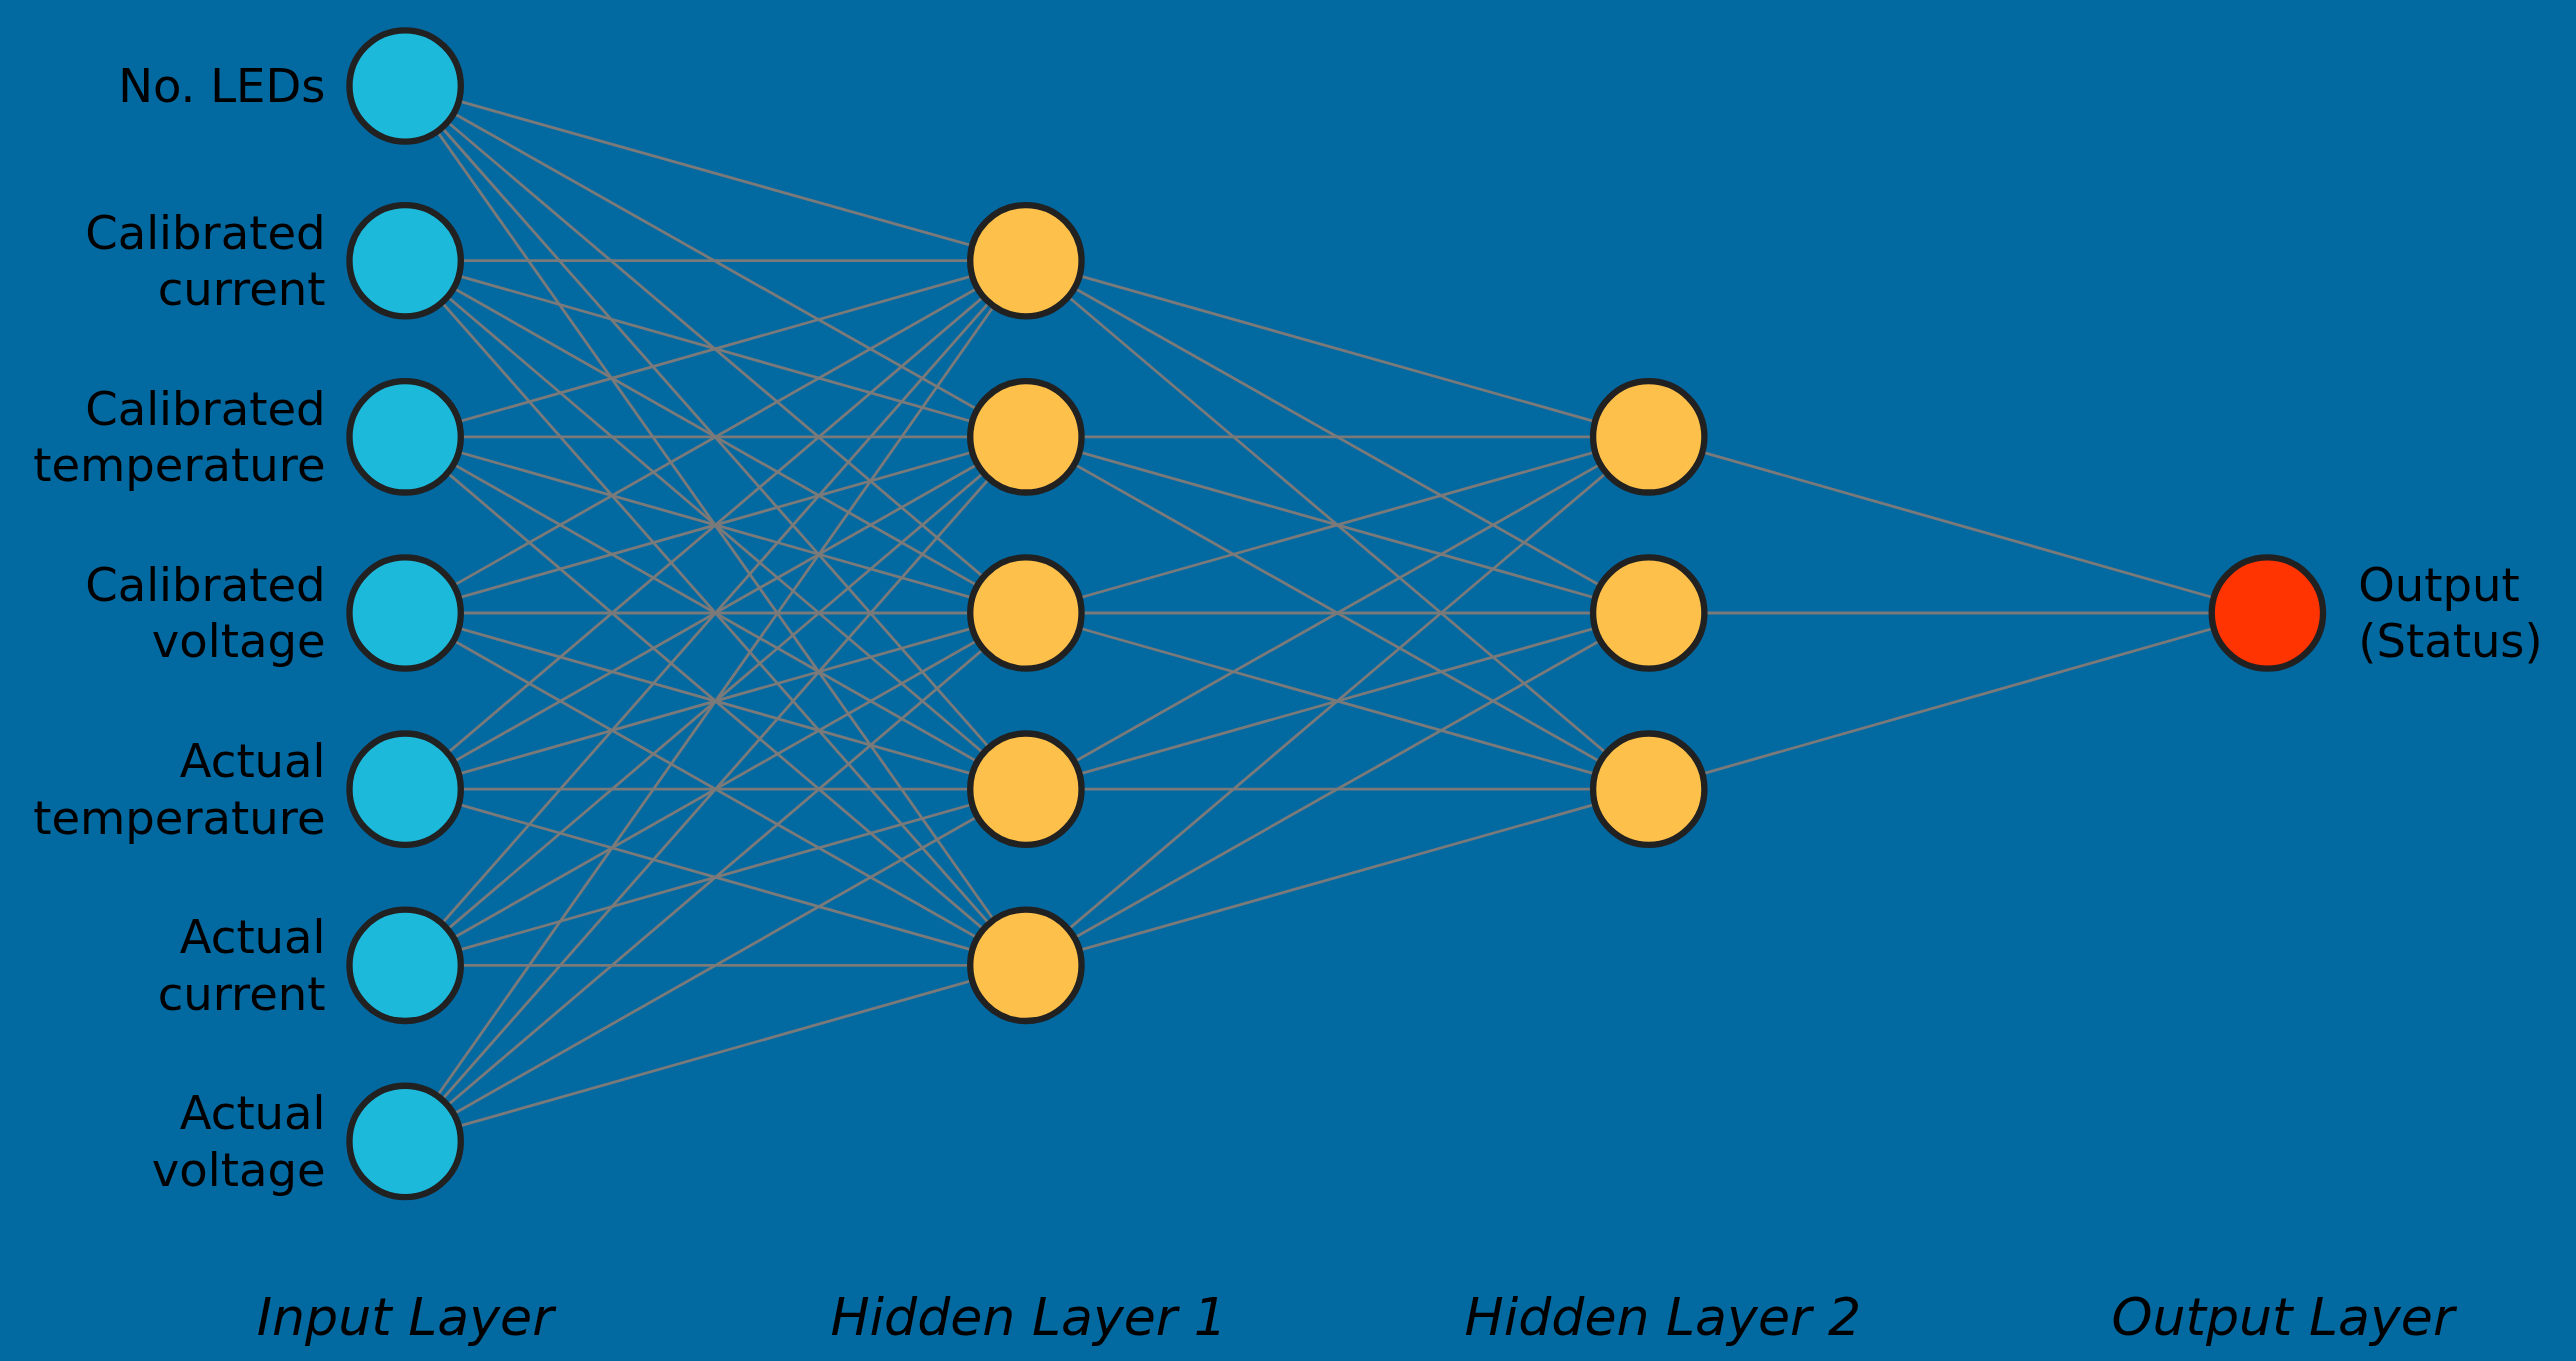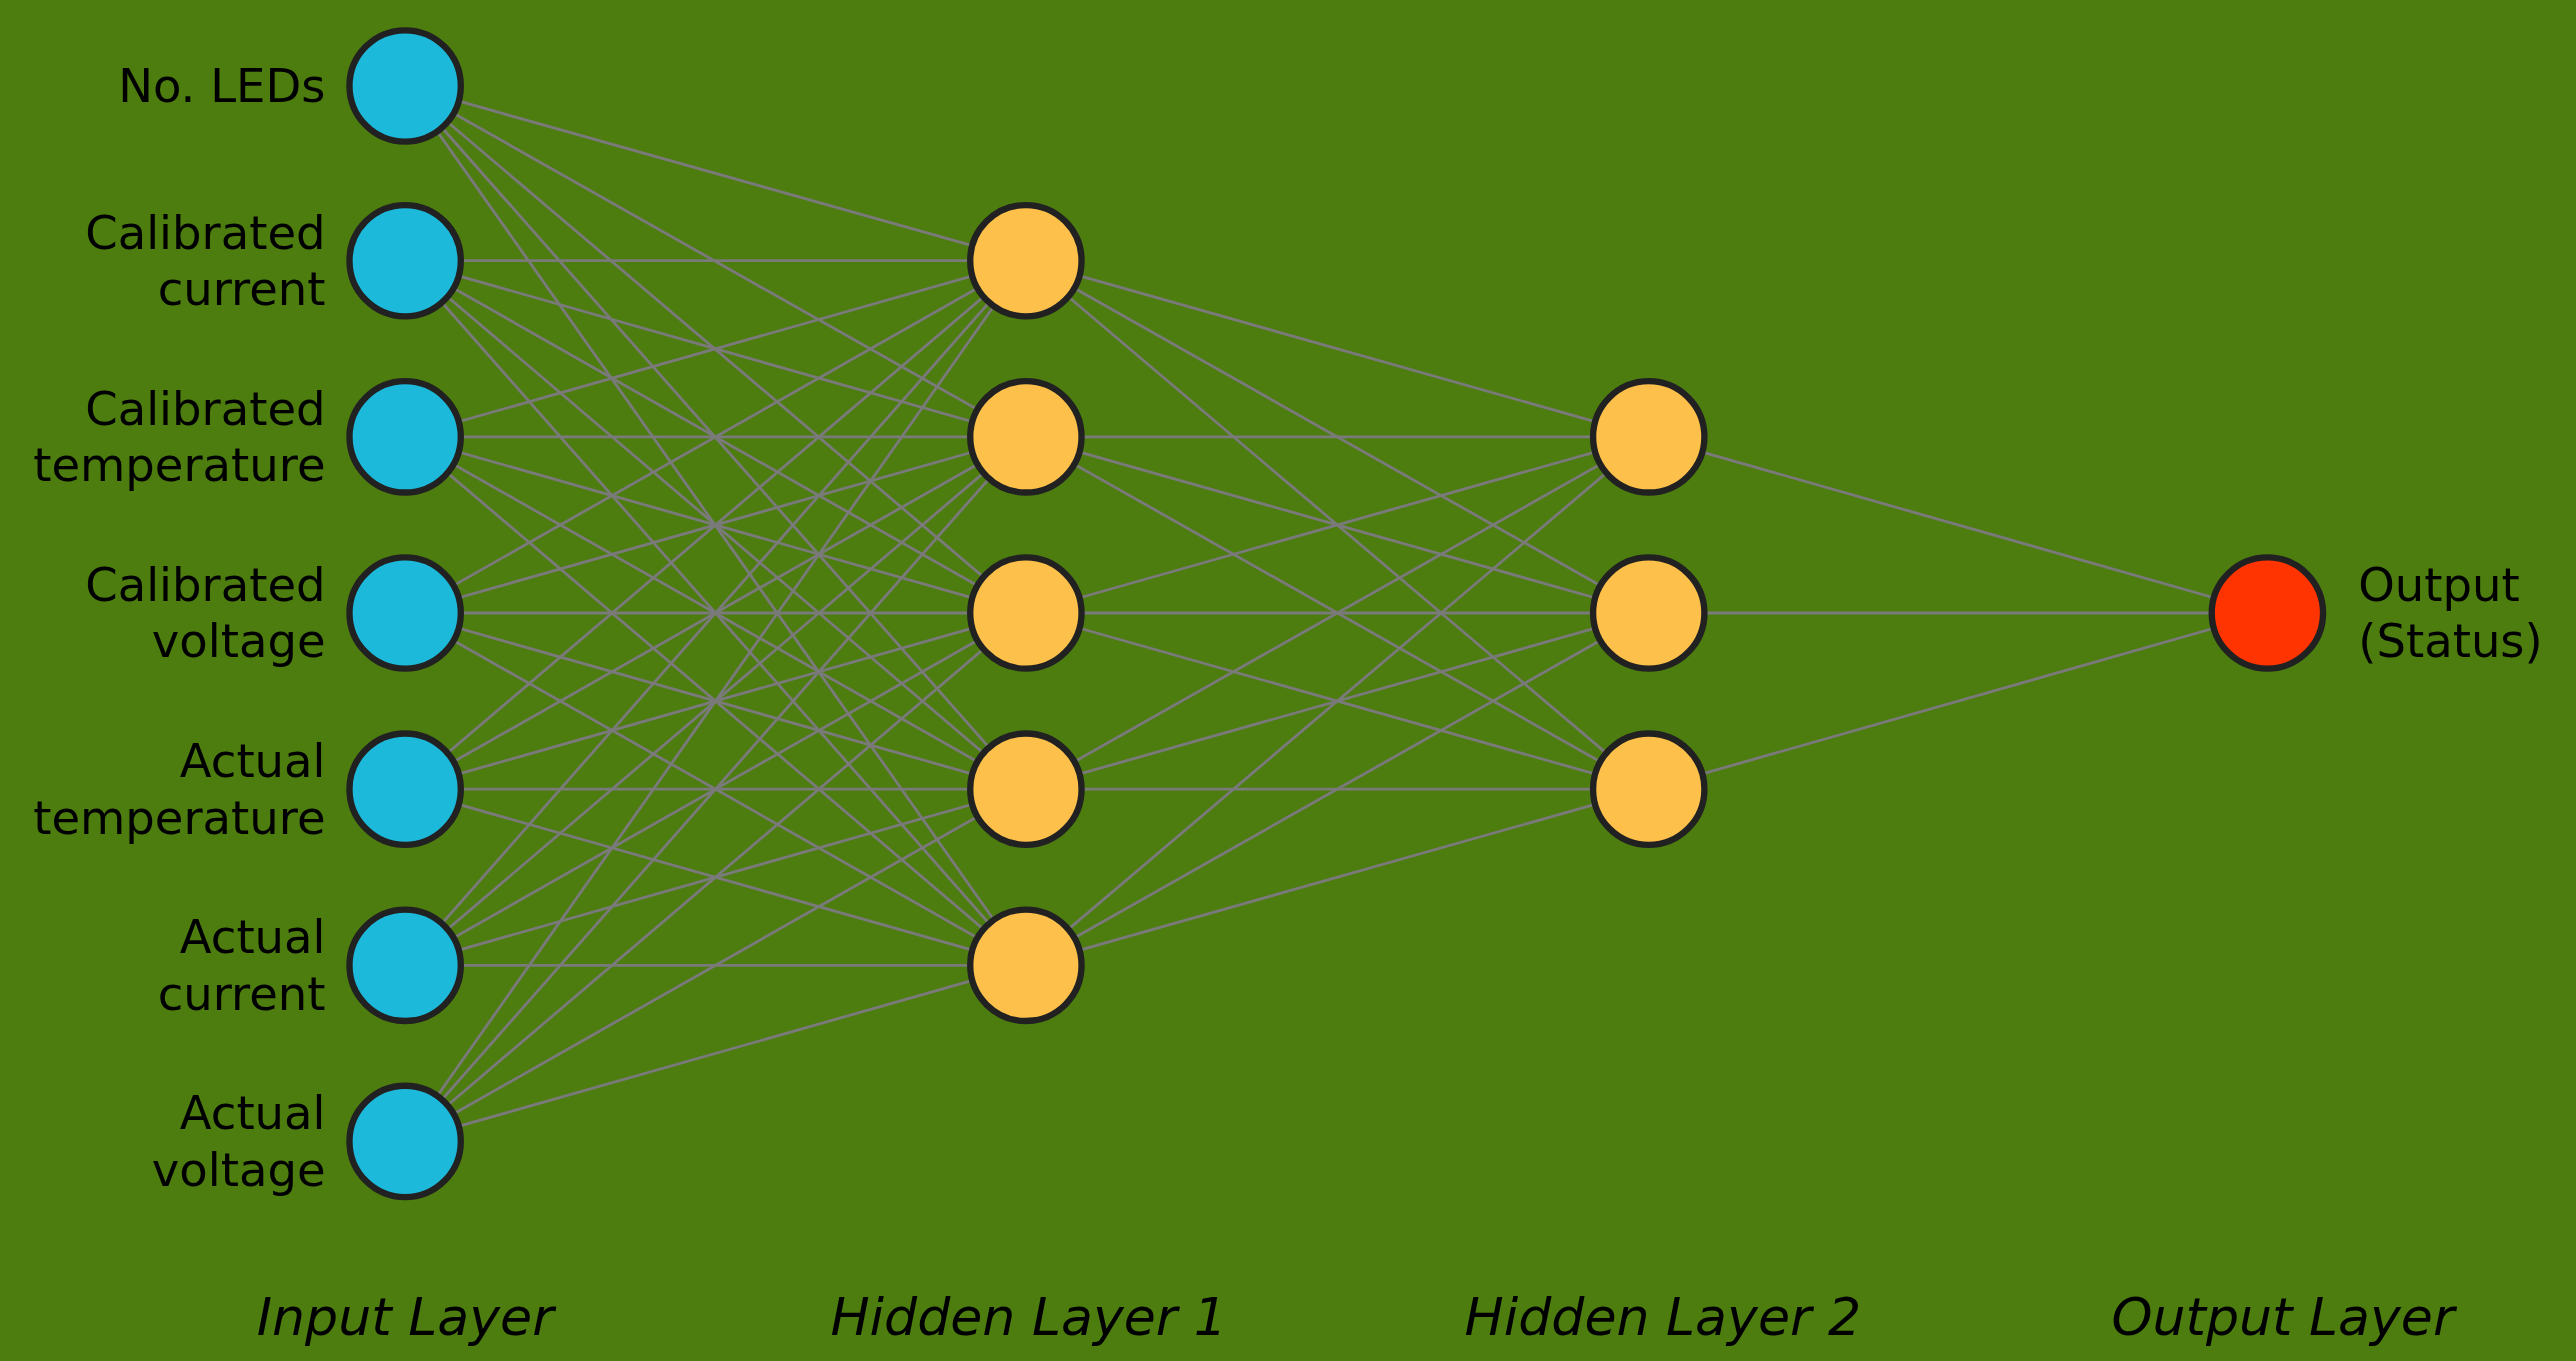--- a/index.html
+++ b/index.html
@@ -9,21 +9,21 @@
   }
   body {
     width: 2576px;
     height: 1362px;
     overflow: hidden;
     font-family: "DejaVu Sans", "Liberation Sans", sans-serif;
   }
   #figure-wrap {
     width: 2576px;
     height: 1362px;
-    background: #4d7c0f;
+    background: #0369a1;
   }
   svg { display: block; }
   .edge {
     stroke-width: 4;
     fill: none;
   }
   .node {
     stroke-width: 9;
   }
   .node-label {

